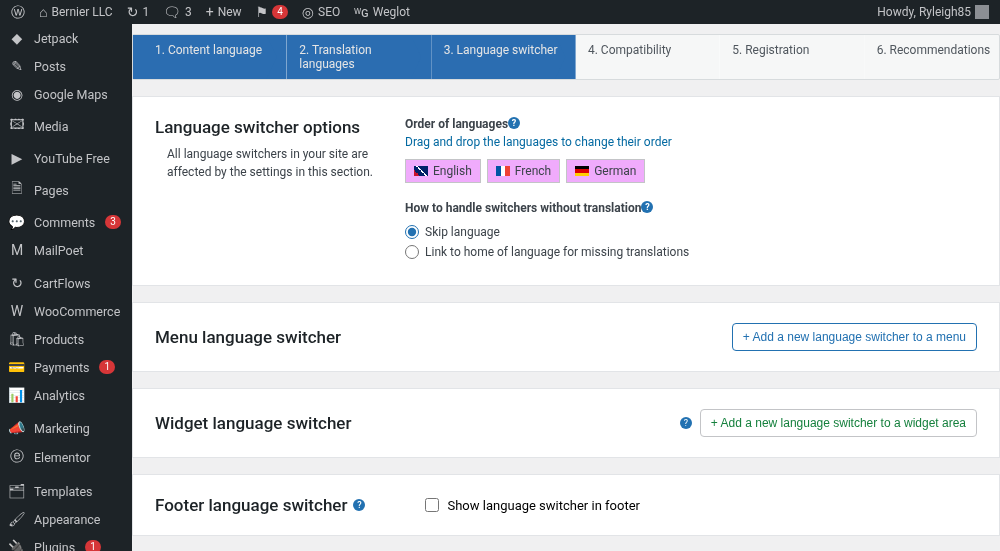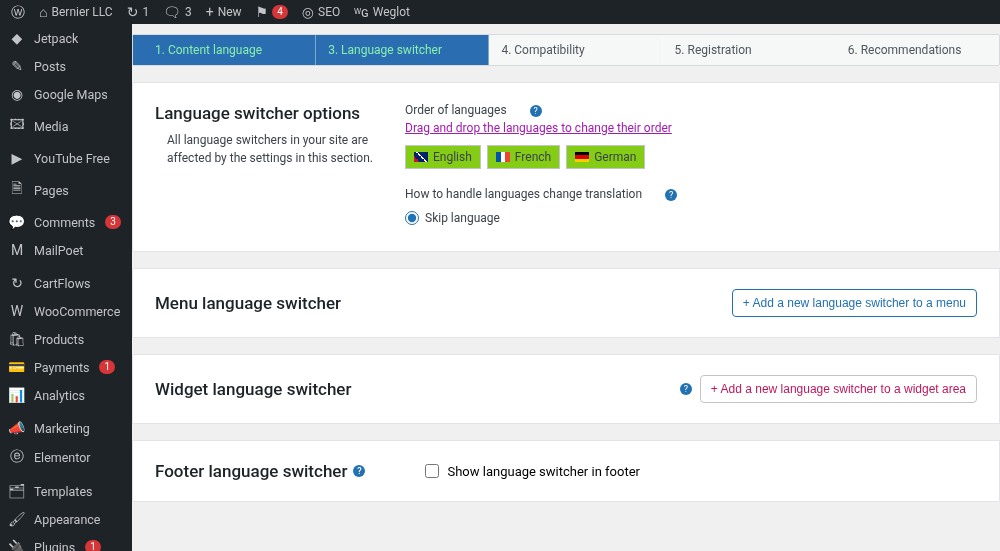--- a/index.html
+++ b/index.html
@@ -20,56 +20,56 @@
   .side-ico { width: 18px; text-align: center; font-size: 14px; flex: 0 0 18px; }
   .side-badge { background: #d63638; color: #fff; border-radius: 9px; padding: 0 5px; font-size: 10px; line-height: 14px; min-width: 14px; text-align: center; margin-left: 2px; }
   .side-sep { height: 5px; }
 
   
   .main { position: absolute; left: 132px; top: 24px; right: 0; bottom: 0; background: #f0f0f1; overflow-y: auto; }
 
   
   .stepper { display: flex; margin: 10px 0 0 0; border: 1px solid #d7dbdd; background: #f6f7f7; border-radius: 2px; font-size: 12px; }
   .step { flex: 1; position: relative; padding: 8px 6px 8px 22px; color: #50575e; }
-  .step.done, .step.active { background: #2b6db1; color: #86efac; }
+  .step.done, .step.active { background: #2b6db1; color: #e5e5e5; }
   .step::after {
     content: ""; position: absolute; right: -10px; top: 0; bottom: 0; width: 20px;
     background: inherit;
     clip-path: polygon(0 0, 50% 50%, 0 100%, 100% 100%, 100% 0);
     z-index: 1;
     border-right: 1px solid rgba(255,255,255,.4);
   }
   .step:not(.done):not(.active)::after { background: #f6f7f7; }
   .step:last-child::after { display: none; }
 
   
   .card { background: #fff; border: 1px solid #e2e4e7; margin-top: 16px; padding: 20px 22px; }
   .card.flex { display: flex; gap: 30px; }
   .card h2 { font-size: 17px; font-weight: 500; color: #1d2327; margin-bottom: 8px; }
   .card .desc { font-size: 12px; color: #3c434a; max-width: 210px; line-height: 1.5; margin-left: 12px; }
   .leftcol { flex: 0 0 220px; }
   .rightcol { flex: 1; font-size: 12px; color: #3c434a; }
 
-  .field-label { font-weight: 400; display: inline-flex; align-items: flex-end; gap: 23px; margin-bottom: 4px; }
-  .hint { color: #a21caf; margin-bottom: 10px; text-decoration: underline; }
+  .field-label { font-weight: 700; display: inline-flex; align-items: flex-start; gap: 0; margin-bottom: 4px; }
+  .hint { color: #0369a1; margin-bottom: 10px; }
   .lang-chips { display: flex; gap: 6px; margin-bottom: 18px; }
-  .chip { border: 1px solid #c3c4c7; background: #84cc16; padding: 4px 8px; display: flex; align-items: center; gap: 5px; font-size: 12px; cursor: move; }
+  .chip { border: 1px solid #c3c4c7; background: #f0abfc; padding: 4px 8px; display: flex; align-items: center; gap: 5px; font-size: 12px; cursor: move; }
   .flag { width: 14px; height: 10px; display: inline-block; background: #ccc; }
   .flag.uk { background: linear-gradient(45deg,#c8102e 25%, #012169 25% 50%, #fff 50% 55%, #012169 55%); }
   .flag.fr { background: linear-gradient(90deg,#0055a4 33%, #fff 33% 66%, #ef4135 66%); }
   .flag.de { background: linear-gradient(#000 33%, #dd0000 33% 66%, #ffce00 66%); }
 
   .radio-row { display: flex; align-items: center; gap: 6px; margin: 6px 0; }
   input[type=radio] { width: 14px; height: 14px; accent-color: #2271b1; }
   input[type=checkbox] { width: 14px; height: 14px; }
 
   .card.inline { display: flex; justify-content: space-between; align-items: center; gap: 20px; }
   .card.inline h2 { margin-bottom: 0; display:inline-flex; align-items:center; gap:6px; }
   .btn-outline { border: 1px solid #2271b1; color: #2271b1; background: #fff; padding: 6px 10px; font-size: 12px; cursor: pointer; border-radius: 4px; }
-  .btn-outline.disabled { border-color: #c3c4c7; color: #be185d; cursor: default; }
+  .btn-outline.disabled { border-color: #c3c4c7; color: #15803d; cursor: default; }
   .help-ico { display: inline-block; width: 13px; height: 13px; border-radius: 50%; background: #2271b1; color: #fff; font-size: 10px; line-height: 13px; text-align: center; }
   .help-ico.small { width: 12px; height: 12px; font-size: 9px; line-height: 12px; }
 
   .checkbox-row { display: flex; align-items: flex-start; gap: 8px; }
   .steps-wrap { padding: 0 0 0 0; }
 </style>
 </head>
 <body>
 
 <div class="adminbar">
@@ -99,20 +99,26 @@
       </div>
     <div class="ab-item">
         <span class="ab-ico">◎</span>
         <span>SEO</span>
       </div>
     <div class="ab-item">
         <span class="ab-ico">ʷɢ</span>
         <span>Weglot</span>
       </div>
   </div>
+  <div class="right">
+    <div class="ab-item">
+        <span>Howdy, Ryleigh85</span>
+        <span class="ab-avatar"></span>
+      </div>
+  </div>
 </div>
 
 <nav class="sidebar">
   <ul id="side-list">
       <li class="side-item">
         <span class="side-ico">◆</span>
         <span>Jetpack</span>
       </li>
       <li class="side-item">
         <span class="side-ico">✎</span>
@@ -188,20 +194,21 @@
         <span>Plugins</span>
         <span class="side-badge">1</span>
       </li>
     </ul>
 </nav>
 
 <div class="main">
   <div class="steps-wrap">
     <div class="stepper" id="stepper">
         <div class="step done">1. Content language</div>
+        <div class="step done">2. Translation languages</div>
         <div class="step active">3. Language switcher</div>
         <div class="step">4. Compatibility</div>
         <div class="step">5. Registration</div>
         <div class="step">6. Recommendations</div>
       </div>
   </div>
 
   <div class="card flex">
     <div class="leftcol">
       <h2>Language switcher options</h2>
@@ -222,26 +229,30 @@
             <span class="flag fr"></span>
             <span>French</span>
           </div>
           <div class="chip">
             <span class="flag de"></span>
             <span>German</span>
           </div>
         </div>
 
       <div class="field-label">
-        <span>How to handle languages change translation</span>
+        <span>How to handle switchers without translation</span>
         <span class="help-ico small">?</span>
       </div>
       <label class="radio-row">
         <input type="radio" name="missing" checked="" style="">
         <span>Skip language</span>
+      </label>
+      <label class="radio-row">
+        <input type="radio" name="missing" style="">
+        <span>Link to home of language for missing translations</span>
       </label>
     </div>
   </div>
 
   <div class="card inline">
     <h2>Menu language switcher</h2>
     <button class="btn-outline">+ Add a new language switcher to a menu</button>
   </div>
 
   <div class="card inline">

